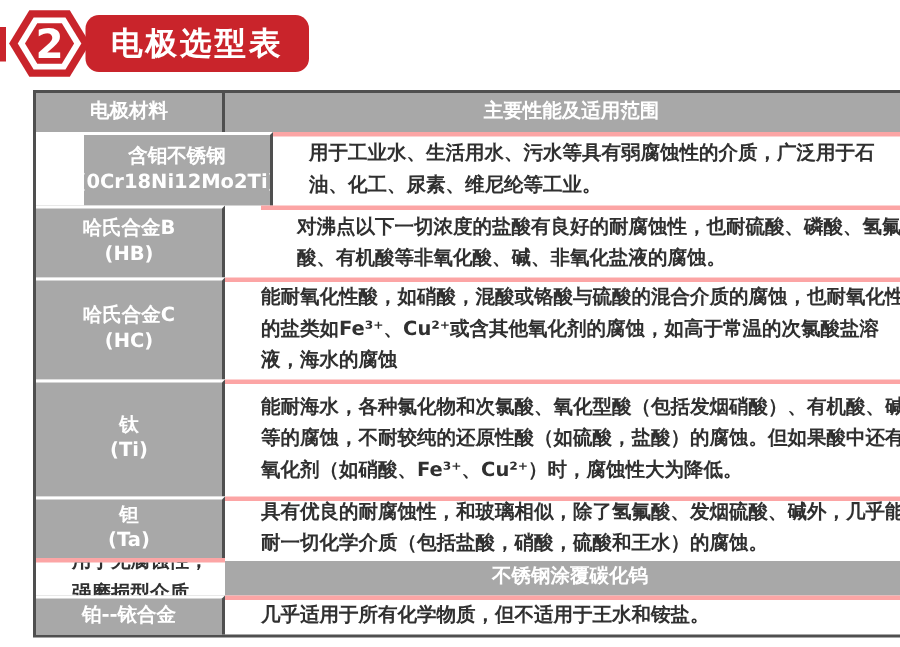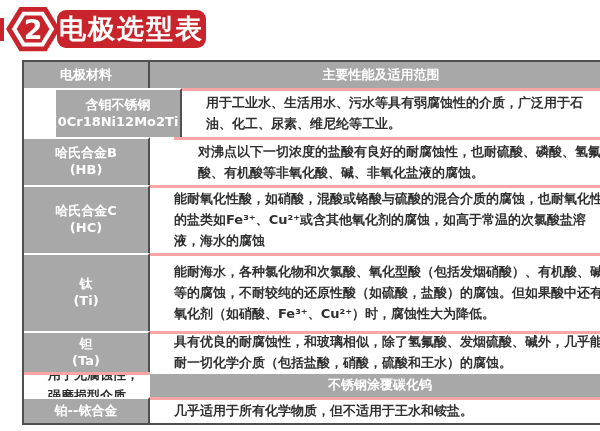--- a/index.html
+++ b/index.html
@@ -16,21 +16,21 @@
     background:#c9242b;
   }
 
   
   .title-pill {
     position:absolute; left:57px; top:10px; width:149px; height:38px;
     background:#c9242b; border-radius:9px;
     display:flex; align-items:center; justify-content:center;
   }
   .title-pill .title-text {
-    color:#ffffff; font-weight:bold; font-size:27px; letter-spacing:2px;
+    color:#ffffff; font-weight:bold; font-size:21px; letter-spacing:2px;
     white-space:nowrap;
   }
 
   
   .badge { position:absolute; left:5px; top:4px; width:58px; height:53px; }
   .badge text {
     fill:#ffffff; font-family:"DejaVu Sans",sans-serif;
     font-weight:bold; font-size:28px; text-anchor:middle;
   }
 

